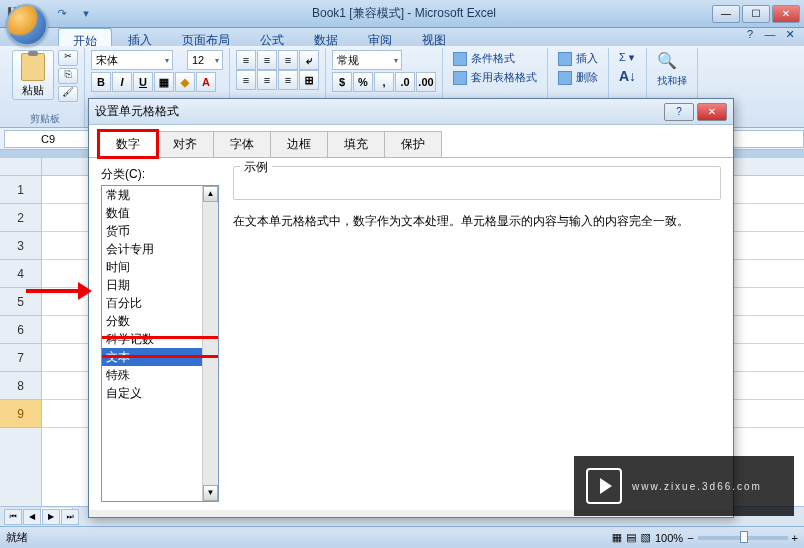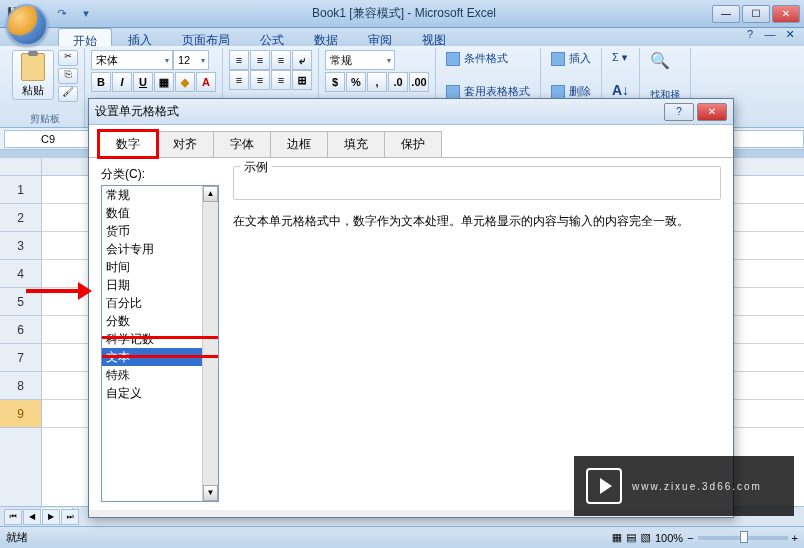--- a/index.html
+++ b/index.html
@@ -26,29 +26,29 @@
 
 .ribbon { height: 82px; background: linear-gradient(#eaf2fb, #d3e3f3); border-bottom: 1px solid #8fb4dc; display: flex; padding: 2px 0 0 6px; position: relative; }
 .group { border-right: 1px solid #b3cde6; padding: 2px 6px 14px 6px; position: relative; display: flex; flex-direction: column; }
 .group-label { position: absolute; bottom: 0; left: 0; right: 0; text-align: center; font-size: 10px; color: #4a6d94; padding: 1px 0; }
 .paste-big { width: 42px; height: 50px; background: linear-gradient(#fff, #e0ecf8); border: 1px solid #a8c2de; border-radius: 3px; display: flex; flex-direction: column; align-items: center; justify-content: center; font-size: 11px; }
 .clipboard-icon { width: 24px; height: 28px; background: #f4d48a; border: 1px solid #c0a050; border-radius: 2px; margin-bottom: 2px; position: relative; }
 .clipboard-icon:before { content: ""; position: absolute; top: -3px; left: 6px; width: 10px; height: 5px; background: #888; border-radius: 2px; }
 .small-btns { display: flex; flex-direction: column; gap: 2px; margin-left: 4px; }
 .sb { width: 20px; height: 16px; background: linear-gradient(#fff,#dce8f4); border: 1px solid #a8c2de; border-radius: 2px; font-size: 9px; text-align: center; }
 
-.font-row { display: flex; gap: 0; align-items: center; margin-bottom: 2px; }
+.font-row { display: flex; gap: 14px; align-items: center; margin-bottom: 2px; }
 .combo { height: 20px; background: #fff; border: 1px solid #a8c2de; font-size: 11px; padding: 0 16px 0 4px; display: flex; align-items: center; position: relative; }
 .combo:after { content: "▾"; position: absolute; right: 3px; font-size: 8px; color: #4a6d94; }
 .font-name { width: 82px; }
 .font-size { width: 36px; }
 .btn-row { display: flex; gap: 1px; }
 .rb { width: 20px; height: 20px; background: linear-gradient(#fff,#dce8f4); border: 1px solid #a8c2de; display: flex; align-items: center; justify-content: center; font-size: 11px; font-weight: bold; }
 
-.right-group { display: flex; flex-direction: column; gap: 16px; font-size: 11px; color: #15428b; }
+.right-group { display: flex; flex-direction: column; gap: 2px; font-size: 11px; color: #15428b; }
 .rg-item { display: flex; align-items: center; gap: 4px; padding: 1px 4px; white-space: nowrap; }
 .rg-icon { width: 14px; height: 14px; background: #7fb4e8; border: 1px solid #5a8dd0; }
 
 
 .formula-bar { height: 22px; background: #e8f0fa; border-bottom: 1px solid #a8c2de; display: flex; align-items: center; }
 .namebox { width: 88px; height: 18px; background: #fff; border: 1px solid #a8c2de; margin: 0 4px; font-size: 11px; padding: 0 4px; text-align: center; line-height: 16px; }
 .fx-btn { width: 20px; font-size: 11px; font-style: italic; text-align: center; color: #555; }
 .formula-input { flex: 1; height: 18px; background: #fff; border: 1px solid #a8c2de; }
 
 

